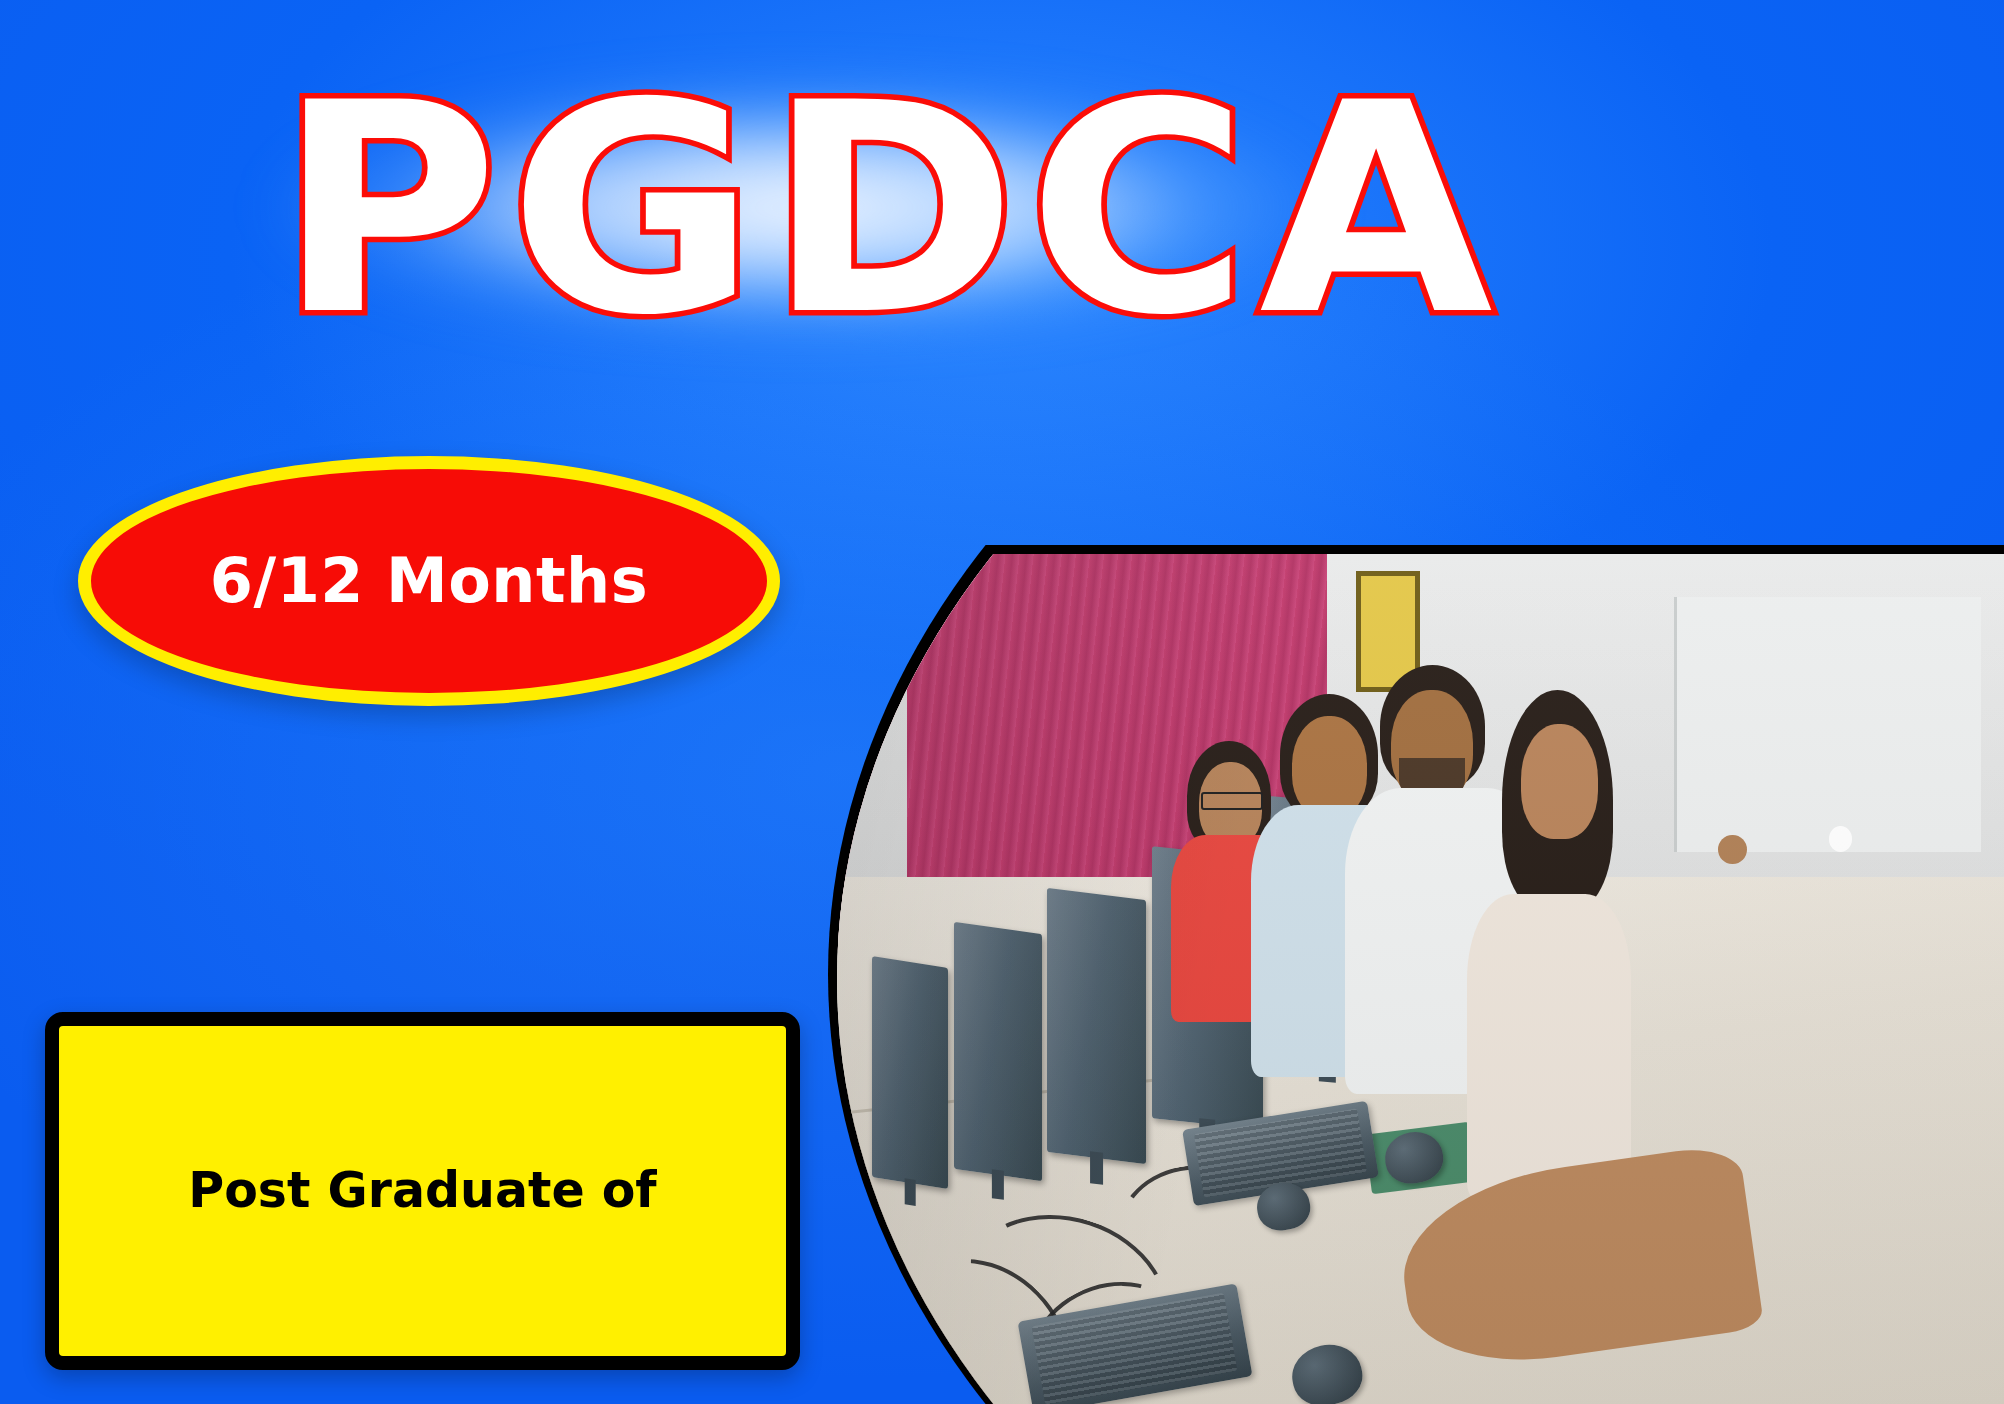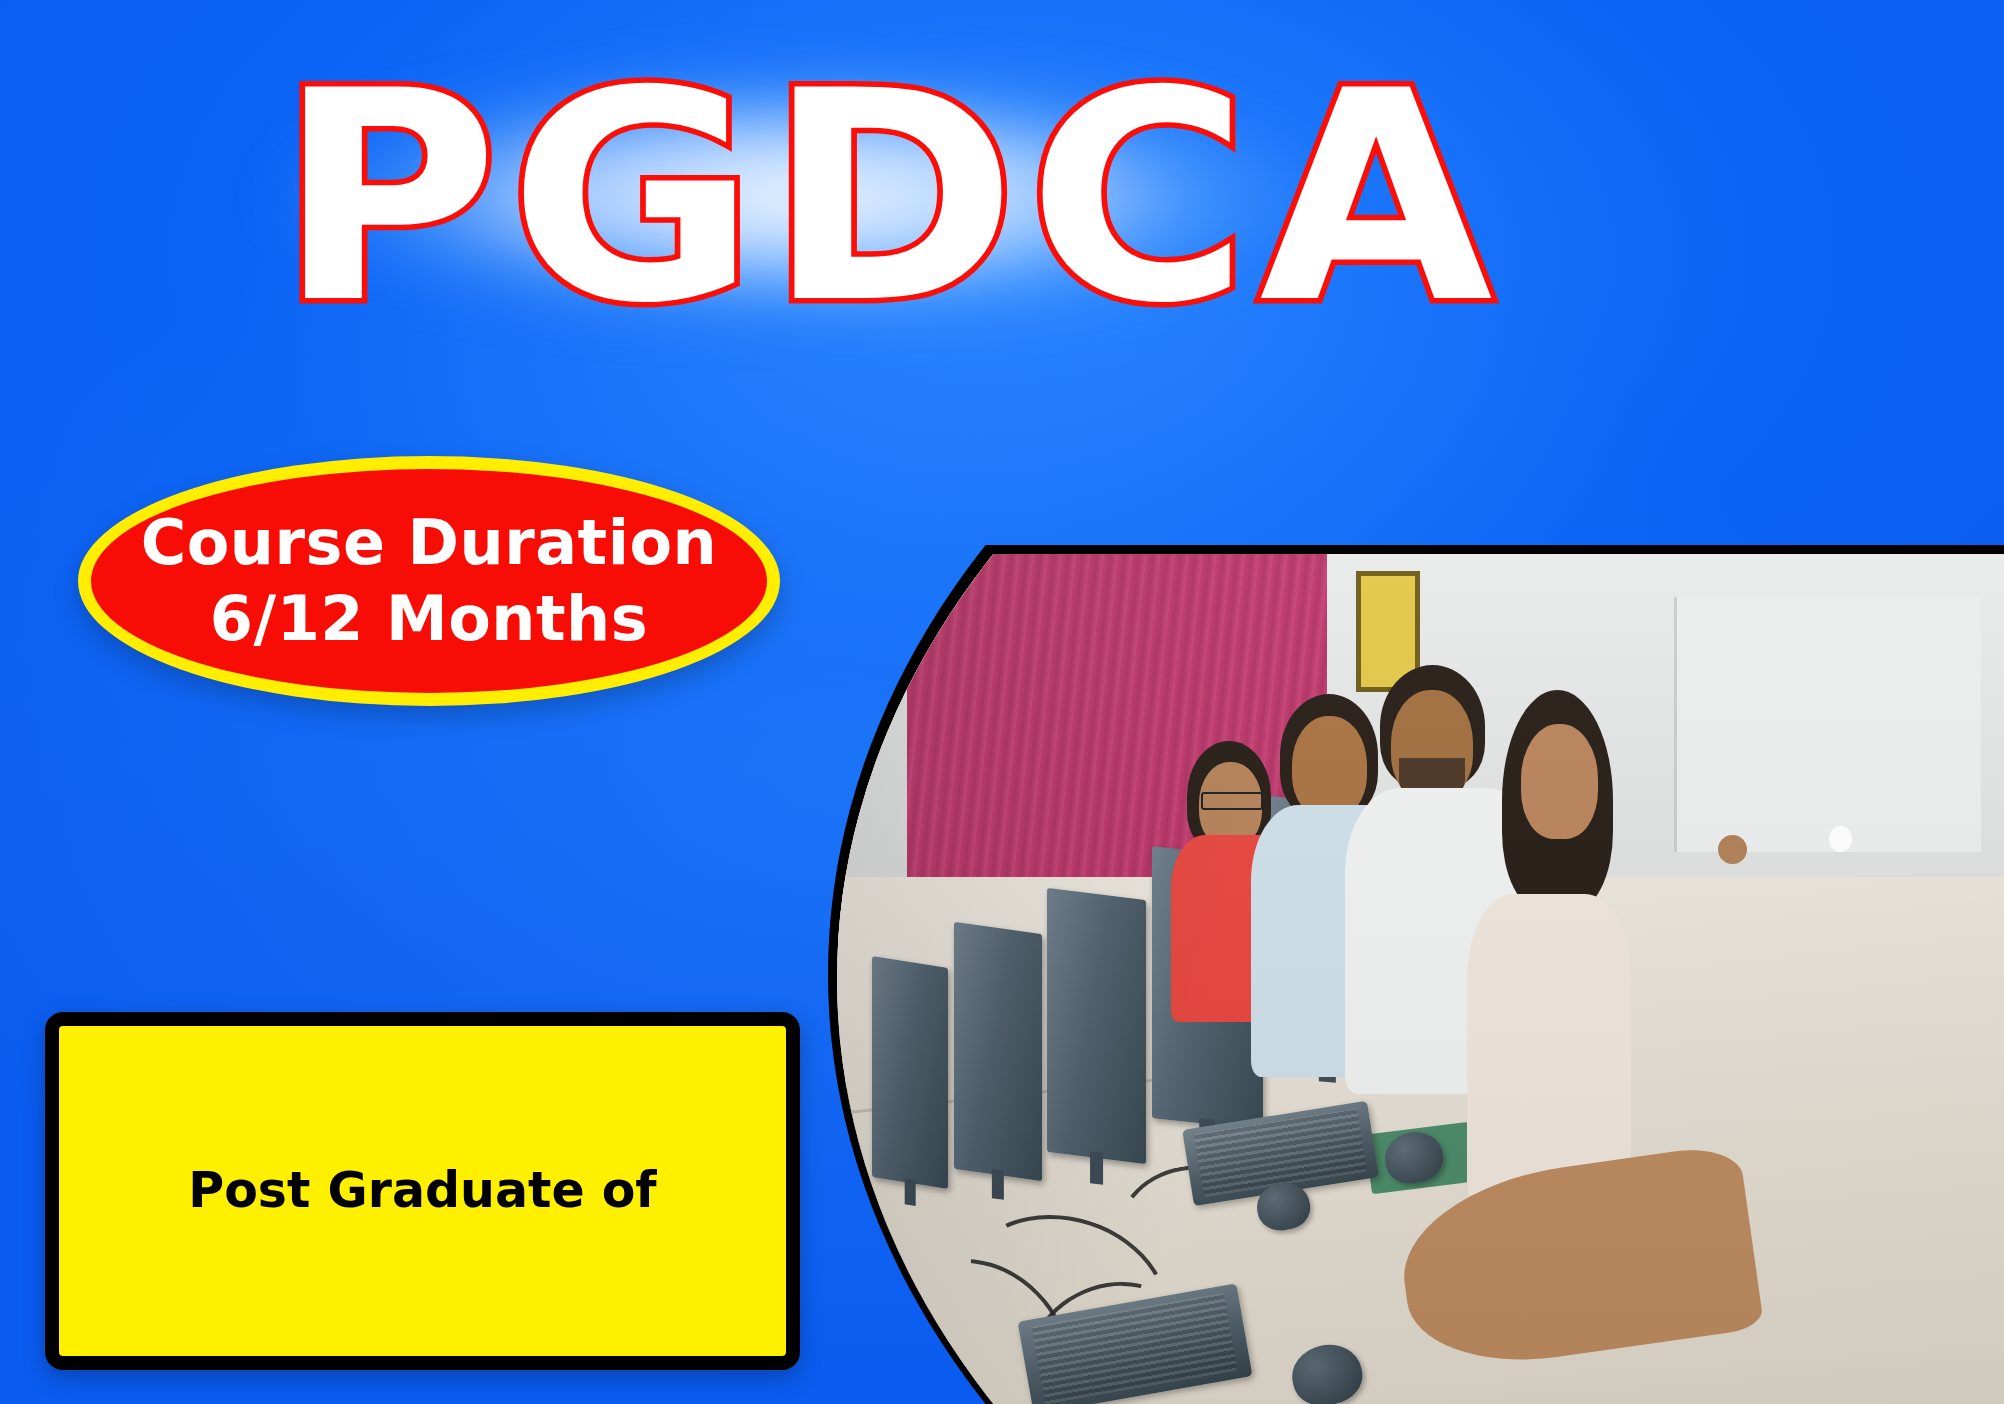--- a/index.html
+++ b/index.html
@@ -26,21 +26,21 @@
   .bg-vignette {
     position: absolute;
     inset: 0;
     background: radial-gradient(ellipse 80% 70% at 42% 55%, rgba(60,150,255,0.35) 0%, rgba(10,90,240,0.0) 62%);
   }
 
   
   .title-wrap {
     position: absolute;
     left: 0;
-    top: 18px;
+    top: 30px;
     width: 1780px;
     height: 360px;
     display: flex;
     align-items: center;
     justify-content: center;
   }
   .title-glow {
     position: absolute;
     left: 170px;
     top: 40px;
@@ -239,21 +239,20 @@
 
   <div class="bg-base"></div>
   <div class="bg-vignette"></div>
 
   <div class="title-wrap">
     <div class="title-glow"></div>
     <div class="title-text">PGDCA</div>
   </div>
 
   <div class="duration-ellipse">
-    <div class="duration-line">Course Duration</div>
     <div class="duration-line">6/12 Months</div>
   </div>
 
   <div class="course-box">
     <div class="course-line">Post Graduate of</div>
   </div>
 
   <div class="photo-frame">
     <div class="photo-inner" title="Students working at desktop computers in a computer training lab">
       <div class="scene">

